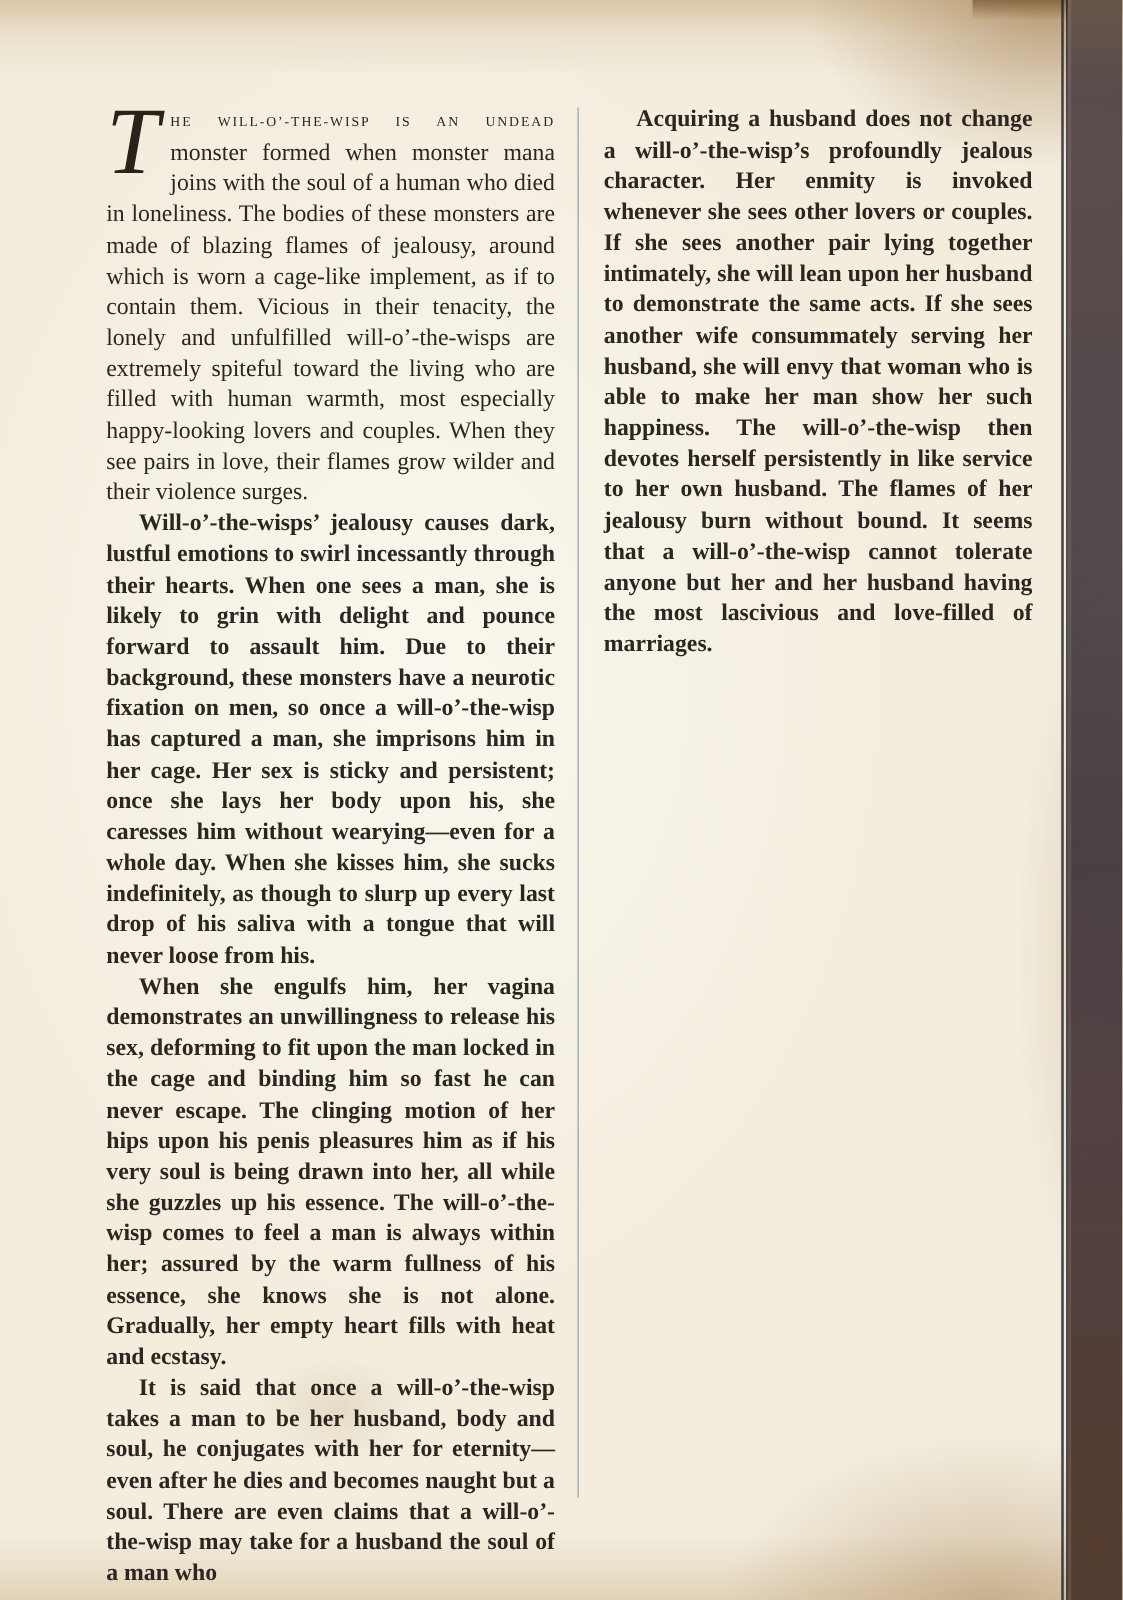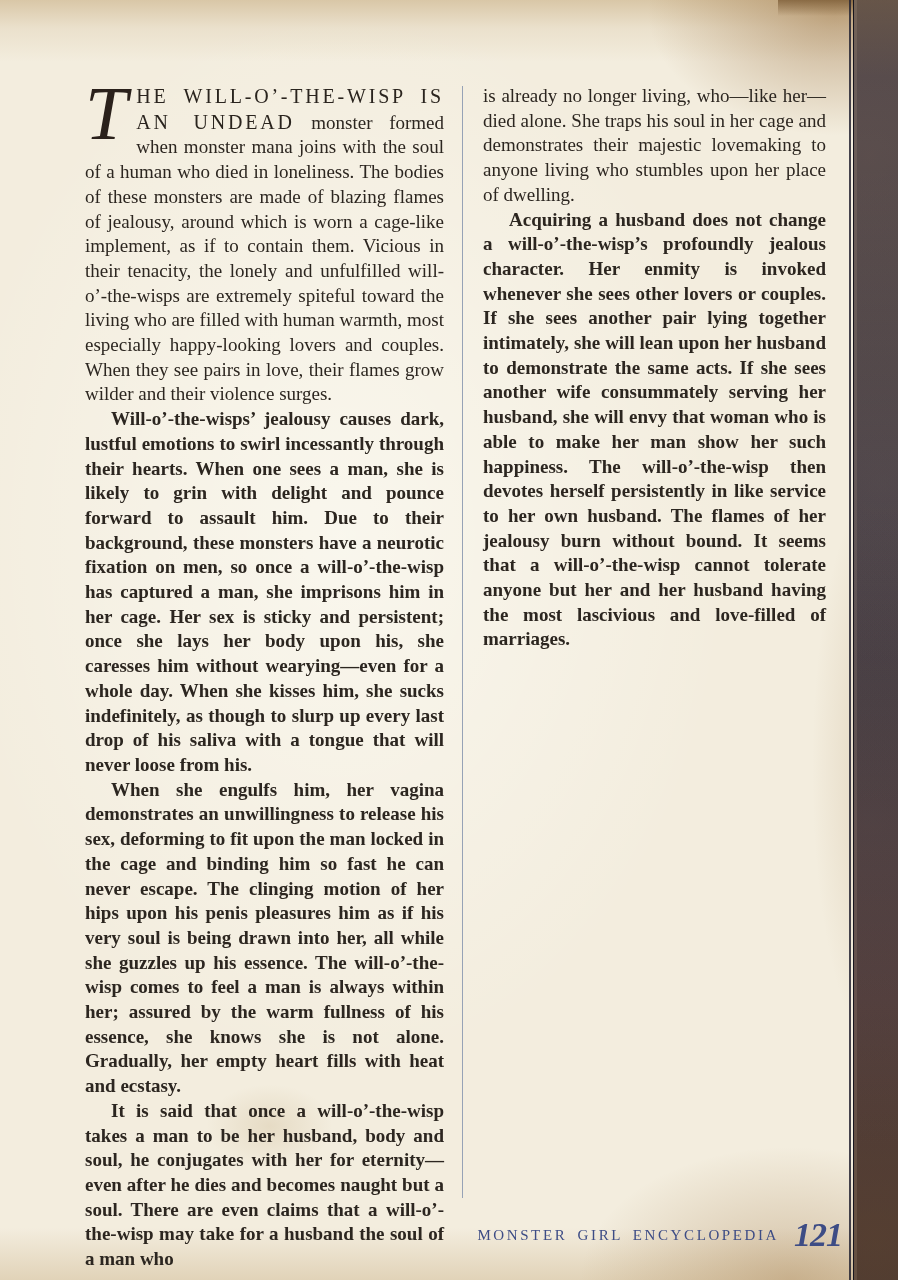--- a/index.html
+++ b/index.html
@@ -59,21 +59,21 @@
   .para { margin: 0; }
   .para.indent { text-indent: 26px; font-weight: bold; }
   .dropcap {
     float: left;
     font-style: italic;
     font-size: 76px; line-height: 55px;
     padding: 2px 9px 0 0;
     color: #2a211b;
   }
   .opener {
-    font-size: 20px;
+    font-size: 11px;
     letter-spacing: 0.14em;
     word-spacing: 3px;
     color: #2a241e;
   }
   
   .footer {
     position: absolute; top: 1216px; right: 56px;
     display: flex; align-items: baseline; gap: 15px;
     color: #3d4c85;
   }
@@ -101,22 +101,17 @@
       <span class="dropcap">T</span>
       <span class="opener">HE WILL-O’-THE-WISP IS AN UNDEAD</span>
       <span>monster formed when monster mana joins with the soul of a human who died in loneliness. The bodies of these monsters are made of blazing flames of jealousy, around which is worn a cage-like implement, as if to contain them. Vicious in their tenacity, the lonely and unfulfilled will-o’-the-wisps are extremely spiteful toward the living who are filled with human warmth, most especially happy-looking lovers and couples. When they see pairs in love, their flames grow wilder and their violence surges.</span>
     </p>
     <p class="para indent">Will-o’-the-wisps’ jealousy causes dark, lustful emotions to swirl incessantly through their hearts. When one sees a man, she is likely to grin with delight and pounce forward to assault him. Due to their background, these monsters have a neurotic fixation on men, so once a will-o’-the-wisp has captured a man, she imprisons him in her cage. Her sex is sticky and persistent; once she lays her body upon his, she caresses him without wearying—even for a whole day. When she kisses him, she sucks indefinitely, as though to slurp up every last drop of his saliva with a tongue that will never loose from his.</p>
     <p class="para indent">When she engulfs him, her vagina demonstrates an unwillingness to release his sex, deforming to fit upon the man locked in the cage and binding him so fast he can never escape. The clinging motion of her hips upon his penis pleasures him as if his very soul is being drawn into her, all while she guzzles up his essence. The will-o’-the-wisp comes to feel a man is always within her; assured by the warm fullness of his essence, she knows she is not alone. Gradually, her empty heart fills with heat and ecstasy.</p>
     <p class="para indent">It is said that once a will-o’-the-wisp takes a man to be her husband, body and soul, he conjugates with her for eternity—even after he dies and becomes naught but a soul. There are even claims that a will-o’-the-wisp may take for a husband the soul of a man who</p>
   </section>
 
   <section class="col col-right">
-    <p class="para">is already no longer living, who—like her—died alone. She traps his soul in her cage and demonstrates their majestic lovemaking to anyone living who stumbles upon her place of dwelling.</p>
     <p class="para indent">Acquiring a husband does not change a will-o’-the-wisp’s profoundly jealous character. Her enmity is invoked whenever she sees other lovers or couples. If she sees another pair lying together intimately, she will lean upon her husband to demonstrate the same acts. If she sees another wife consummately serving her husband, she will envy that woman who is able to make her man show her such happiness. The will-o’-the-wisp then devotes herself persistently in like service to her own husband. The flames of her jealousy burn without bound. It seems that a will-o’-the-wisp cannot tolerate anyone but her and her husband having the most lascivious and love-filled of marriages.</p>
   </section>
 
-  <footer class="footer">
-    <span class="book-title">MONSTER GIRL ENCYCLOPEDIA</span>
-    <span class="page-number">121</span>
-  </footer>
 
 </div>
 
 </body></html>

